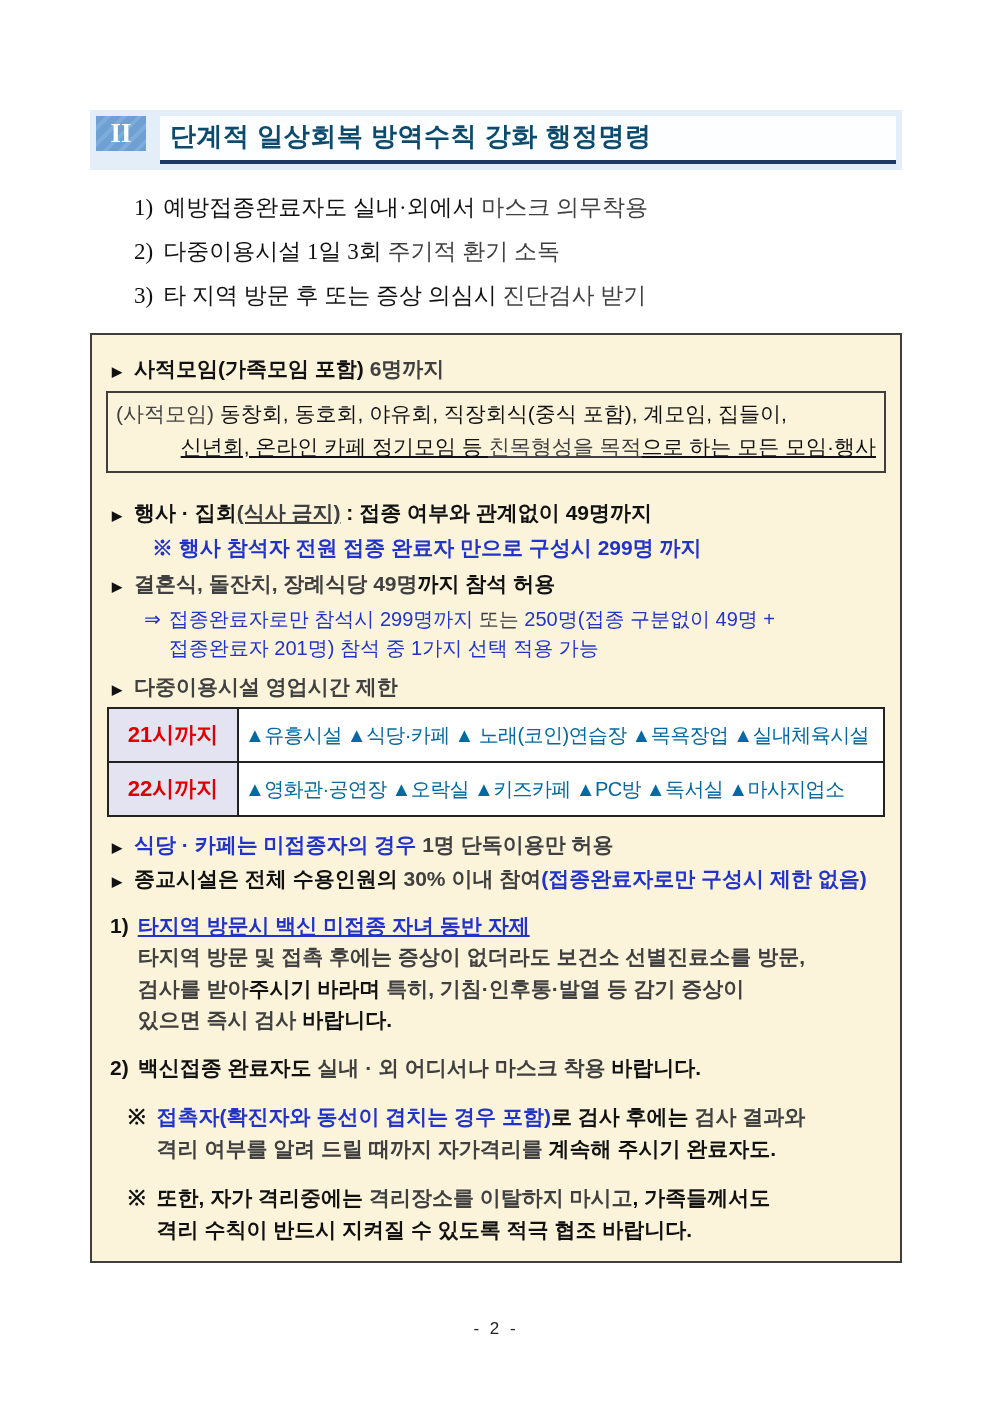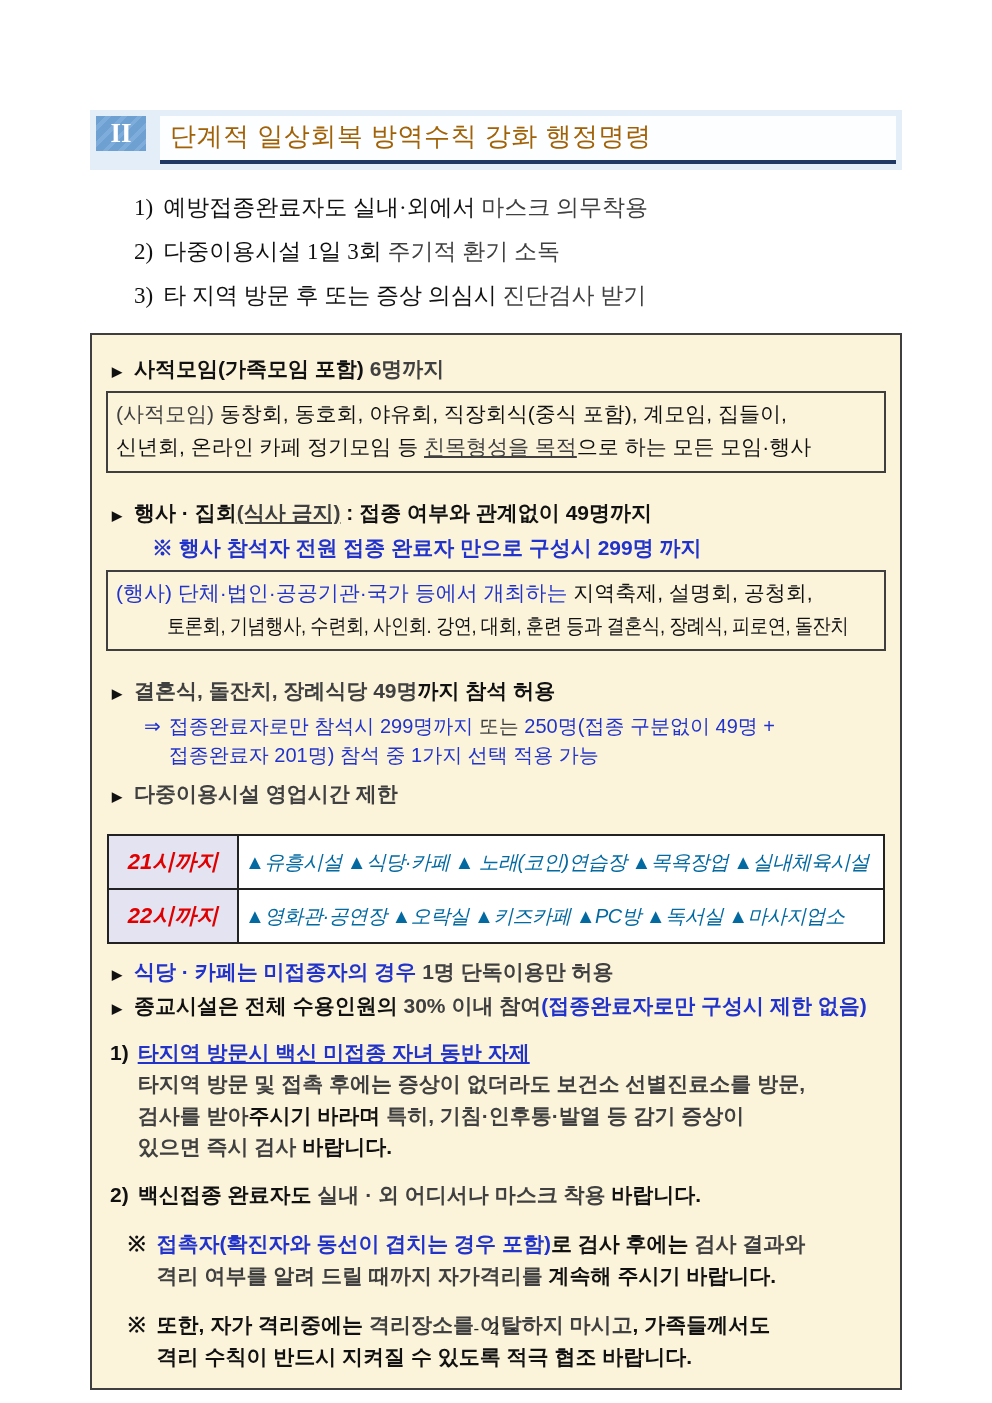--- a/index.html
+++ b/index.html
@@ -9,44 +9,44 @@
 
   
   .header-band { background:#E4EEF8; padding:6px 6px 6px 6px; display:flex; align-items:stretch; }
   .ii-badge {
     width:50px; height:35px; flex:0 0 50px;
     background:repeating-linear-gradient(135deg,#6FA0D2 0 7px,#7EACDB 7px 11px);
     color:#ffffff; font-family:"Liberation Serif", serif; font-weight:bold; font-size:27px;
     display:flex; align-items:center; justify-content:center;
   }
   .title-wrap { flex:1; margin-left:14px; background:#FDFEFF; border-bottom:4px solid #1F3864; padding:3px 0 6px 10px; }
-  .title-wrap .title { font-size:26px; font-weight:normal; letter-spacing:0.5px; color:#a16207; }
+  .title-wrap .title { font-size:26px; font-weight:bold; letter-spacing:0.5px; color:#0c4a6e; }
 
   
   .intro { font-family:"Liberation Serif", serif; margin-top:22px; }
   .intro-heading { margin-left:24px; font-size:24px; font-weight:bold; }
   .intro-item { display:flex; margin-left:44px; margin-top:13px; font-size:23px; line-height:1.35; }
   .intro-item .num { margin-right:10px; }
 
   
   .rule-box { margin-top:22px; border:2px solid #3F3F3F; background:#FBF4DB; padding:14px 12px 16px 12px; }
 
   .bullet { display:flex; align-items:baseline; font-size:21px; font-weight:bold; margin:6px 4px 6px 8px; line-height:1.35; }
   .bullet .tri { font-size:13px; margin-right:12px; color:#111; flex:0 0 auto; }
 
   .inner-box { border:2px solid #3F3F3F; margin:8px 2px 26px 2px; padding:5px 8px 7px 8px; font-size:21px; line-height:1.55; }
-  .inner-line-2 { text-align:left; }
+  .inner-line-2 { text-align:right;text-decoration:underline; }
   .condensed { display:inline-block; transform:scaleX(0.87); transform-origin:center; white-space:nowrap; letter-spacing:-0.5px; }
 
   .sub-note { margin-left:48px; font-size:21px; margin:2px 0 8px 48px; line-height:1.4; }
 
   .arrow-block { display:flex; margin:0 0 10px 40px; font-size:20px; line-height:1.45; }
   .arrow-mark { color:#2233CC; margin-right:8px; flex:0 0 auto; }
 
-  table.hours { width:calc(100% - 6px); margin:26px 3px 14px 3px; border-collapse:collapse;font-style:italic; }
+  table.hours { width:calc(100% - 6px); margin:6px 3px 14px 3px; border-collapse:collapse; }
   table.hours td { border:2px solid #222222; }
   td.time-cell { width:130px; background:#E3E3F1; color:#E00000; font-weight:bold; font-size:22px; text-align:center; padding:11px 0; }
   td.places-cell { background:#ffffff; color:#0369a1; font-size:20px; padding:11px 6px; letter-spacing:-0.6px; }
 
   .numbered { display:flex; font-size:21px; margin:16px 0 0 6px; line-height:1.5; }
   .numbered .num { font-weight:bold; margin-right:9px; flex:0 0 auto; }
 
   .note { display:flex; font-size:21px; margin:18px 0 0 24px; line-height:1.5; }
   .note .note-mark { font-weight:bold; margin-right:11px; flex:0 0 auto; }
 
@@ -96,24 +96,20 @@
     <div class="inner-box">
       <div><span class="seg c-red">(사적모임)</span><span class="seg c-black"> 동창회, 동호회, 야유회, 직장회식(중식 포함), 계모임, 집들이,</span></div>
       <div class="inner-line-2"><span class="seg c-black">신년회, 온라인 카페 정기모임 등 </span><span class="seg c-red u">친목형성을 목적</span><span class="seg c-black">으로 하는 모든 모임·행사</span></div>
     </div>
 
     <div class="bullet">
       <span class="tri">▶</span>
       <span><span class="seg c-black b">행사 · 집회</span><span class="seg c-red b u">(식사 금지)</span><span class="seg c-black b"> : 접종 여부와 관계없이 49명까지</span></span>
     </div>
     <div class="sub-note"><span class="seg c-blue b">※ 행사 참석자 전원 접종 완료자 만으로 구성시 299명 까지</span></div>
-    <div class="inner-box">
-      <div><span class="seg c-blue">(행사) 단체·법인·공공기관·국가 등에서 개최하는 </span><span class="seg c-black">지역축제, 설명회, 공청회,</span></div>
-      <div class="inner-line-2"><span class="condensed"><span class="seg c-black">토론회, 기념행사, 수련회, 사인회. 강연, 대회, 훈련 등과 결혼식, 장례식, 피로연, 돌잔치</span></span></div>
-    </div>
 
     <div class="bullet">
       <span class="tri">▶</span>
       <span><span class="seg c-red b">결혼식, 돌잔치, 장례식당 49명</span><span class="seg c-black b">까지 참석 허용</span></span>
     </div>
     <div class="arrow-block">
       <span class="arrow-mark">⇒</span>
       <span>
         <span><span class="seg c-blue">접종완료자로만 참석시 299명까지 </span><span class="seg c-red">또는</span><span class="seg c-blue"> 250명(접종 구분없이 49명 +</span></span><br>
         <span><span class="seg c-blue">접종완료자 201명) 참석 중 1가지 선택 적용 가능</span></span>
@@ -159,21 +155,21 @@
 
     <div class="numbered">
       <span class="num">2)</span>
       <span><span class="seg c-black b">백신접종 완료자도 </span><span class="seg c-red b">실내 · 외 어디서나 마스크 착용</span><span class="seg c-black b"> 바랍니다.</span></span>
     </div>
 
     <div class="note">
       <span class="note-mark">※</span>
       <span>
         <span><span class="seg c-blue b">접촉자(확진자와 동선이 겹치는 경우 포함)</span><span class="seg c-black b">로 검사 후에는 </span><span class="seg c-red b">검사 결과와</span></span><br>
-        <span><span class="seg c-red b">격리 여부를 알려 드릴 때까지 자가격리를</span><span class="seg c-black b"> 계속해 주시기 바랍니다.</span></span>
+        <span><span class="seg c-red b">격리 여부를 알려 드릴 때까지 자가격리를</span><span class="seg c-black b"> 계속해 주시기 완료자도.</span></span>
       </span>
     </div>
 
     <div class="note">
       <span class="note-mark">※</span>
       <span>
         <span><span class="seg c-black b">또한, 자가 격리중에는 </span><span class="seg c-red b">격리장소를 이탈하지 마시고</span><span class="seg c-black b">, 가족들께서도</span></span><br>
         <span><span class="seg c-black b">격리 수칙이 반드시 지켜질 수 있도록 적극 협조 바랍니다.</span></span>
       </span>
     </div>

